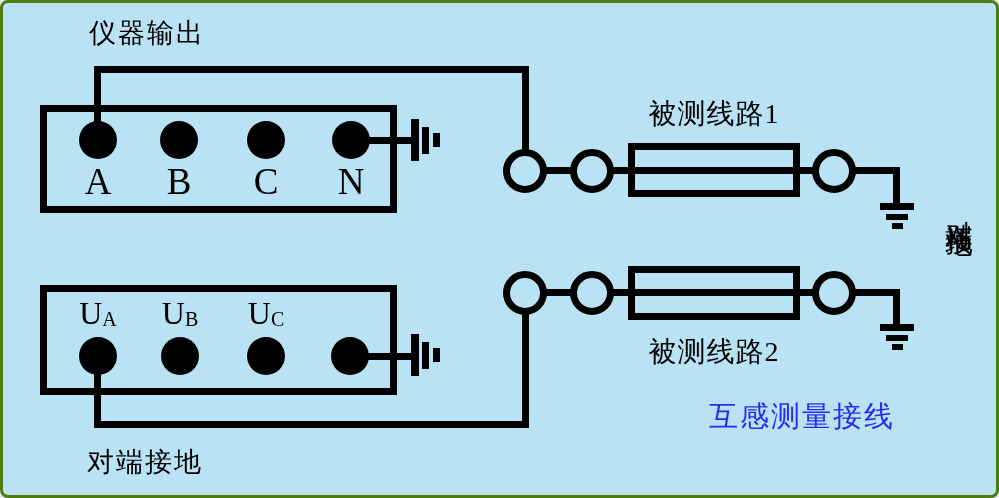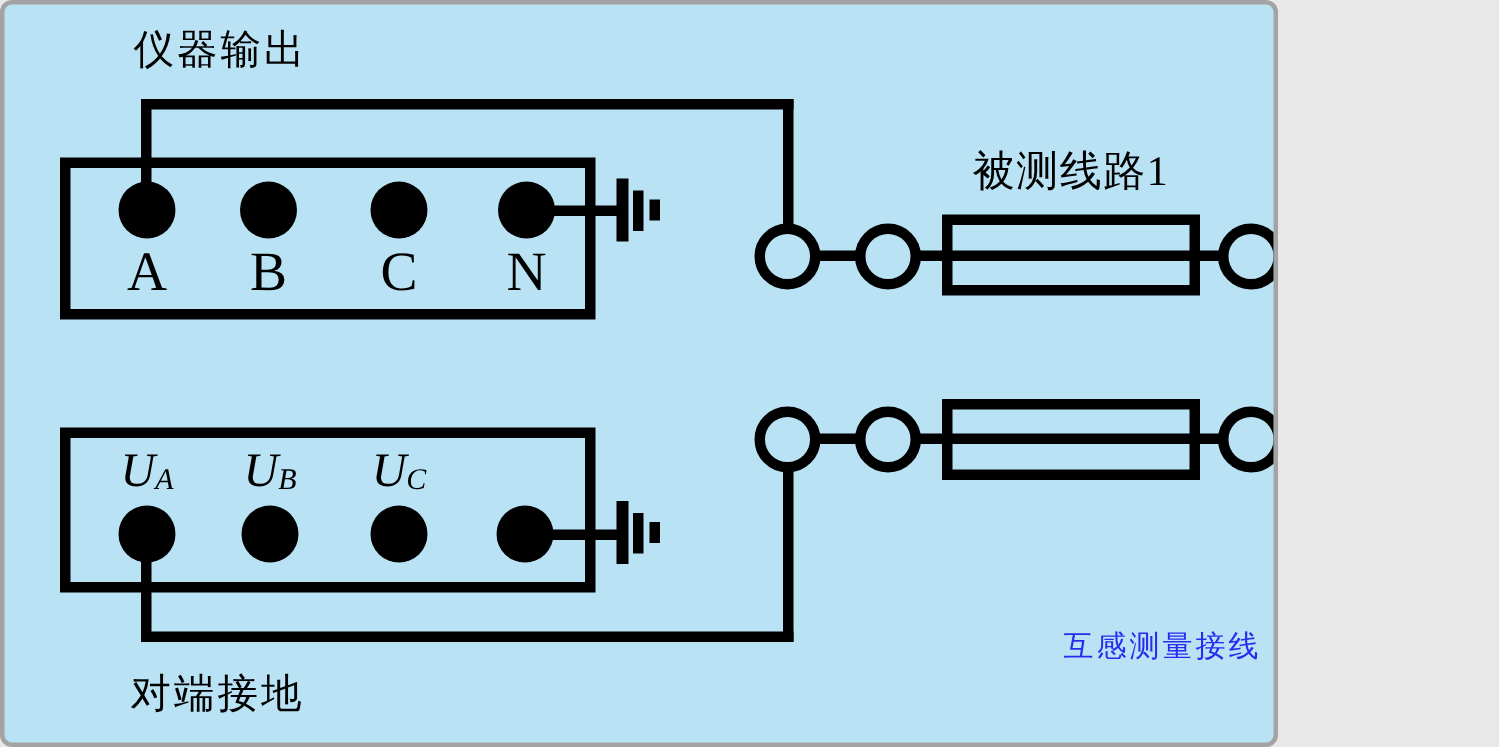--- a/index.html
+++ b/index.html
@@ -1,38 +1,38 @@
 <!DOCTYPE html>
 <html><head>
 <meta charset="utf-8">
 <style>
   html,body{margin:0;padding:0;background:#e8e8e8;}
   .canvas{
     position:relative;
-    width:852px;height:498px;
+    width:999px;height:498px;
     background:#b9e3f4;
-    border:3px solid #a3a3a3;
+    border:3px solid #4d7c0f;
     border-radius:8px;
     box-sizing:border-box;
     overflow:hidden;
     font-family:"Liberation Serif","DejaVu Serif",serif;
     color:#000;
   }
   .abs{position:absolute;}
   .wire{position:absolute;background:#000;}
   .tbox{position:absolute;border:7px solid #000;box-sizing:border-box;background:transparent;}
   .dot{position:absolute;width:38px;height:38px;border-radius:50%;background:#000;}
   .ring{position:absolute;width:44px;height:44px;border:7px solid #000;border-radius:50%;box-sizing:border-box;background:transparent;}
   .bar{position:absolute;background:#000;}
   .cjk-label{position:absolute;font-size:27px;letter-spacing:2px;white-space:nowrap;}
   .term-label{position:absolute;width:44px;text-align:center;font-size:37px;line-height:1;}
-  .u-label{position:absolute;width:64px;text-align:center;font-size:32px;line-height:1;font-style:italic;}
+  .u-label{position:absolute;width:64px;text-align:center;font-size:32px;line-height:1;}
   .u-label .sub{font-size:20px;vertical-align:-2px;letter-spacing:0;}
   .line-label{position:absolute;width:190px;text-align:center;font-size:28px;letter-spacing:1px;white-space:nowrap;}
-  .caption-blue{position:absolute;left:706px;top:414px;font-size:20px;letter-spacing:2px;white-space:nowrap;}
+  .caption-blue{position:absolute;left:706px;top:394px;font-size:29px;letter-spacing:2px;white-space:nowrap;}
   .vtext{position:absolute;left:938px;top:196px;writing-mode:vertical-rl;text-orientation:upright;font-size:27px;letter-spacing:3px;}
 </style>
 </head>
 <body>
 
 <div class="canvas" style="background: rgb(185, 227, 244);">
 
   <div class="cjk-label" style="left:86px;top:12px;">仪器输出</div>
 
   <div class="wire" style="left:91px;top:63px;width:7px;height:74px;"></div>
@@ -79,20 +79,21 @@
   <div class="wire" style="left:609px;top:286px;width:204px;height:7px;"></div>
   <div class="tbox" style="left:625px;top:263px;width:172px;height:54px;"></div>
   <div class="ring" style="left:809px;top:268px;"></div>
   <div class="wire" style="left:851px;top:286px;width:46px;height:7px;"></div>
   <div class="wire" style="left:890px;top:289px;width:7px;height:35px;"></div>
   <div class="abs">
     <span class="bar" style="left:877px;top:321px;width:34px;height:7px;"></span>
     <span class="bar" style="left:883px;top:332px;width:22px;height:6px;"></span>
     <span class="bar" style="left:889px;top:341px;width:11px;height:6px;"></span>
   </div>
+  <div class="line-label" style="left:616px;top:330px;">被测线路2</div>
 
   <div class="wire" style="left:519px;top:310px;width:7px;height:115px;"></div>
   <div class="wire" style="left:91px;top:418px;width:435px;height:7px;"></div>
 
   <div class="tbox" style="left:37px;top:282px;width:357px;height:110px;"></div>
 
   <div class="u-label" style="left:63px;top:294px;"><span>U</span><span class="sub">A</span></div>
   <div class="u-label" style="left:145px;top:294px;"><span>U</span><span class="sub">B</span></div>
   <div class="u-label" style="left:231px;top:294px;"><span>U</span><span class="sub">C</span></div>
 

